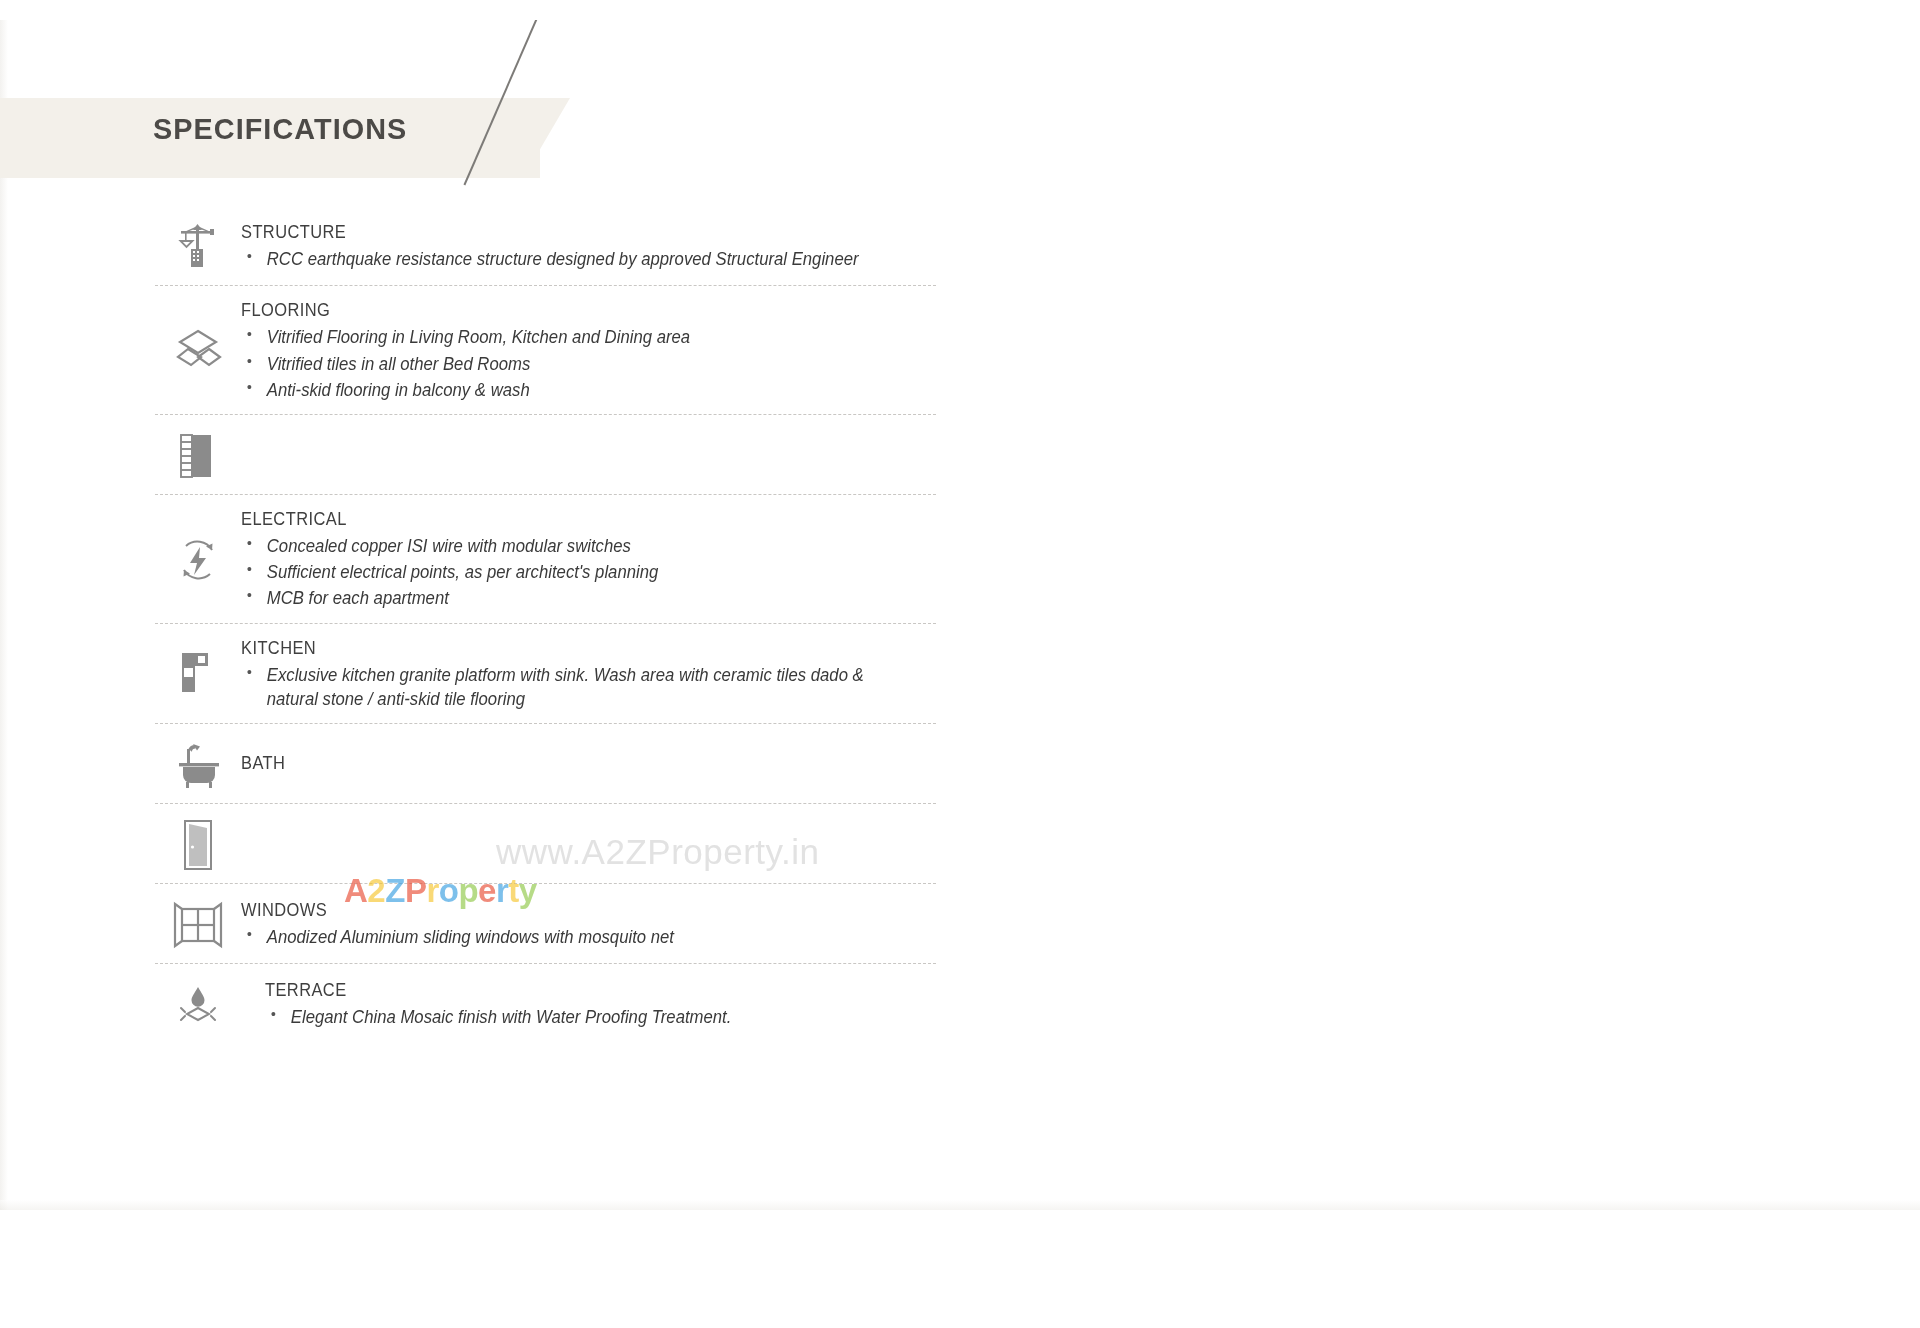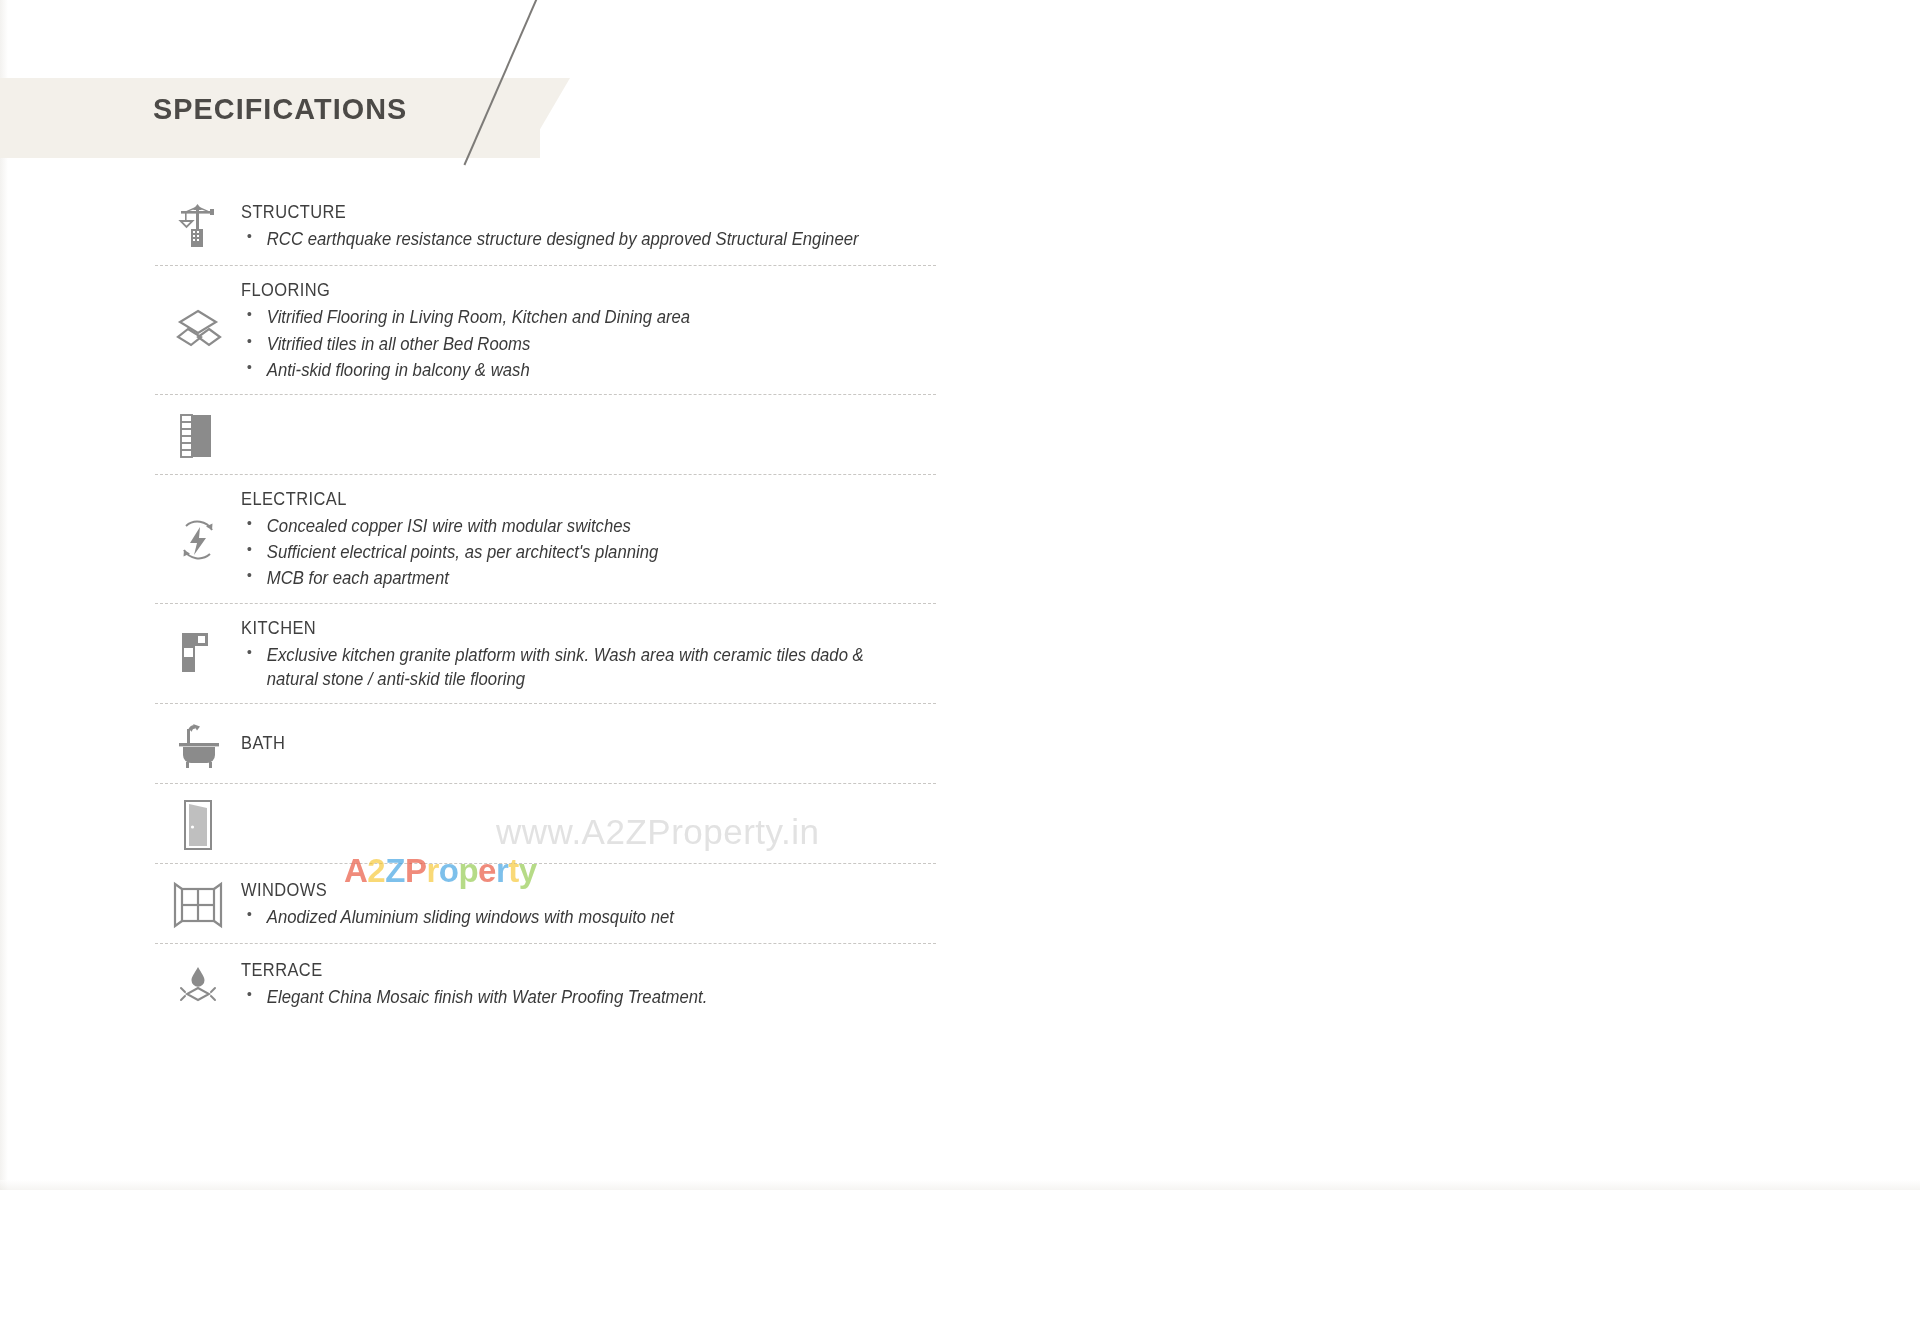--- a/index.html
+++ b/index.html
@@ -11,20 +11,21 @@
     position:relative;
     overflow:hidden;
   }
 
   
   #page{
     position:relative;
     width:1920px;height:1190px;
     background:#ffffff;
     overflow:hidden;
+    margin-top:20px;
   }
 
   
   .edge-left{
     position:absolute;left:0;top:0;width:8px;height:1328px;
     background:linear-gradient(to right,#e9e7e3,#ffffff);
     opacity:.55;
   }
   .edge-bottom{
     position:absolute;left:0;bottom:0;width:1920px;height:10px;
@@ -72,21 +73,21 @@
     left:155px;top:186px;
     width:781px;
   }
   .spec-row{
     position:relative;
     display:flex;
     align-items:center;
     padding:11px 0 10px 0;
     border-bottom:1px dashed #c9c7c4;
   }
-  .spec-row:last-child{border-bottom:none;}
+  .spec-row:last-child{border-bottom:none;gap:24px;}
 
   .spec-icon{
     flex:0 0 86px;
     height:56px;
     display:flex;
     align-items:center;
     justify-content:center;
     padding-top:2px;
   }
   .spec-icon svg{display:block;}

